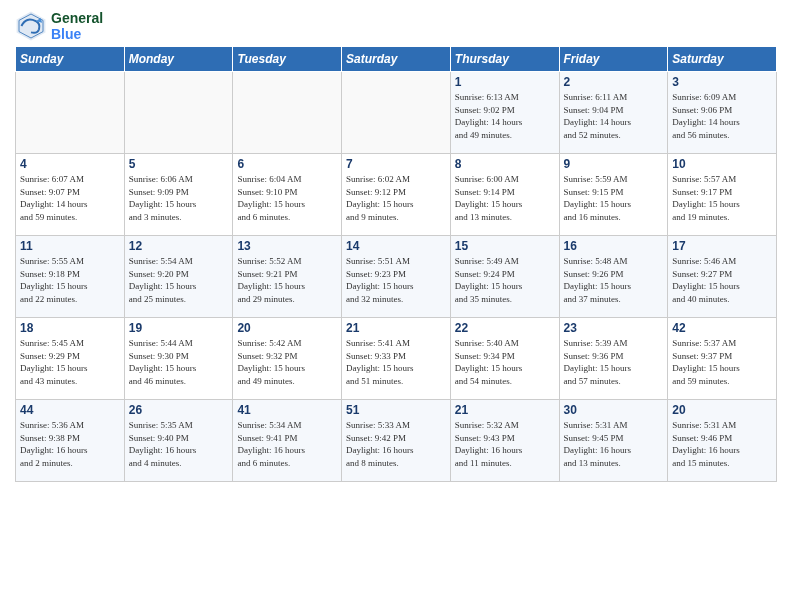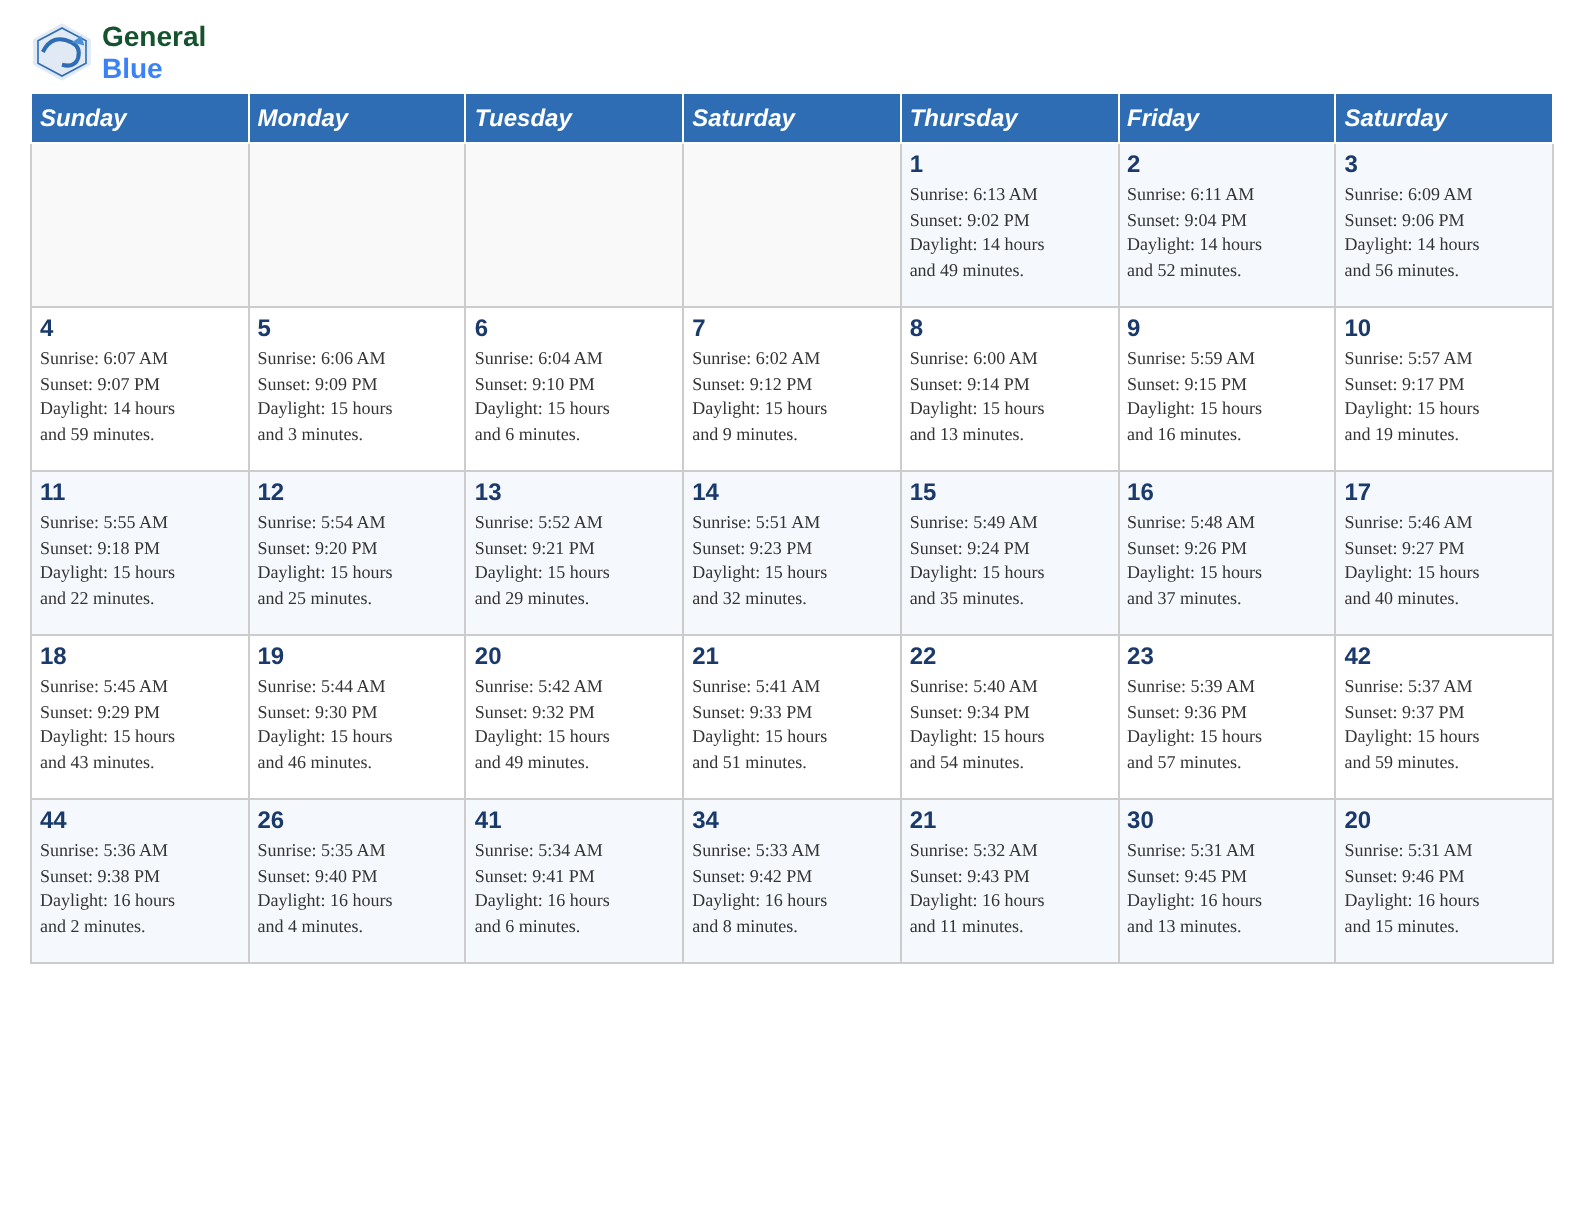--- a/index.html
+++ b/index.html
@@ -236,21 +236,21 @@
           </td>
           <td>
             <span class="day-num">26</span>
             <div class="day-info">Sunrise: 5:35 AM<br>Sunset: 9:40 PM<br>Daylight: 16 hours<br>and 4 minutes.</div>
           </td>
           <td>
             <span class="day-num">41</span>
             <div class="day-info">Sunrise: 5:34 AM<br>Sunset: 9:41 PM<br>Daylight: 16 hours<br>and 6 minutes.</div>
           </td>
           <td>
-            <span class="day-num">34</span>
+            <span class="day-num">51</span>
             <div class="day-info">Sunrise: 5:33 AM<br>Sunset: 9:42 PM<br>Daylight: 16 hours<br>and 8 minutes.</div>
           </td>
           <td>
             <span class="day-num">21</span>
             <div class="day-info">Sunrise: 5:32 AM<br>Sunset: 9:43 PM<br>Daylight: 16 hours<br>and 11 minutes.</div>
           </td>
           <td>
             <span class="day-num">30</span>
             <div class="day-info">Sunrise: 5:31 AM<br>Sunset: 9:45 PM<br>Daylight: 16 hours<br>and 13 minutes.</div>
           </td>

